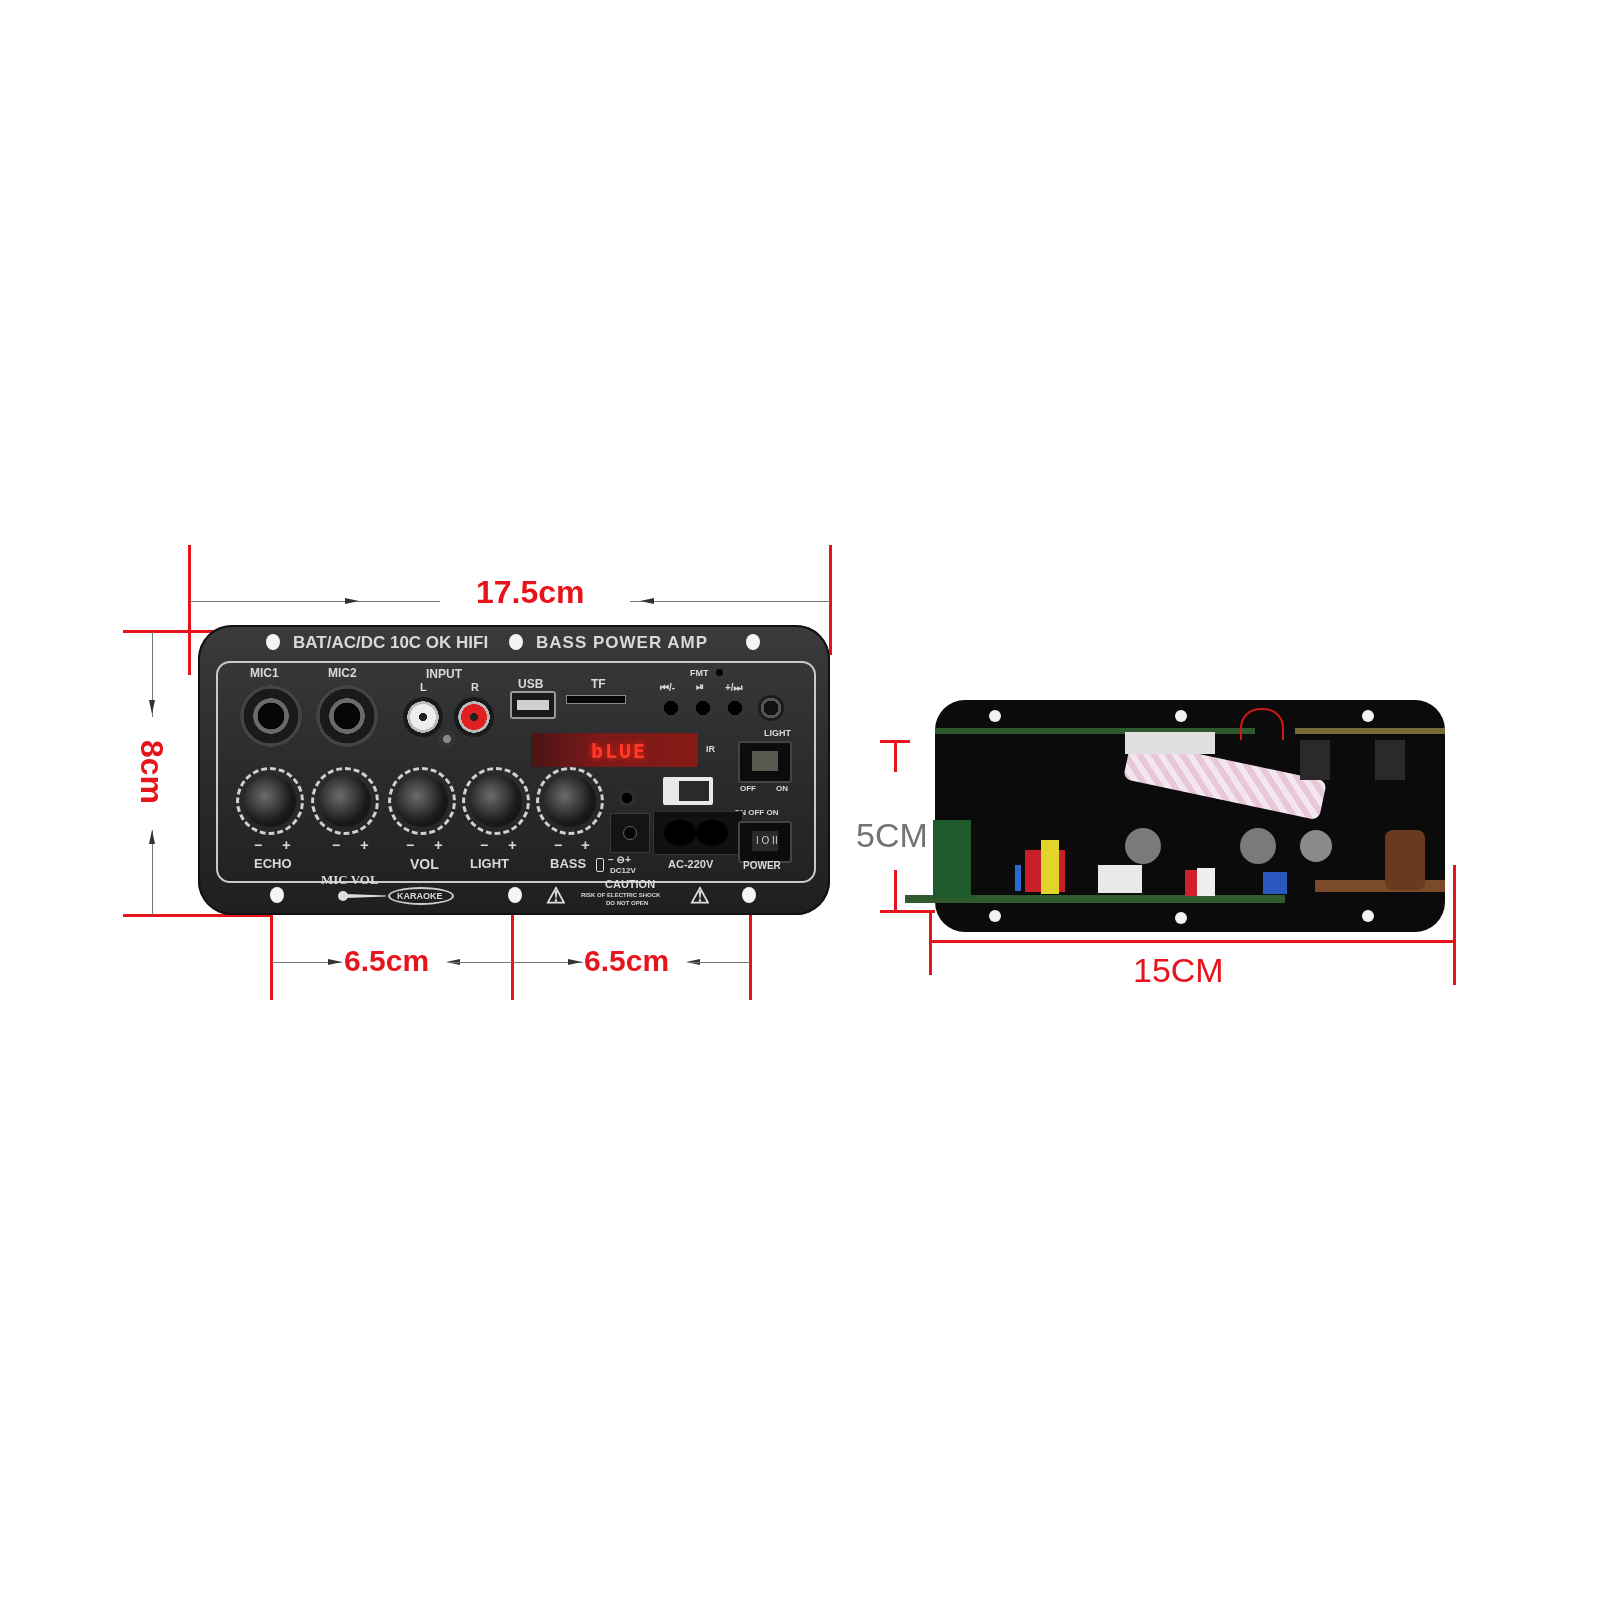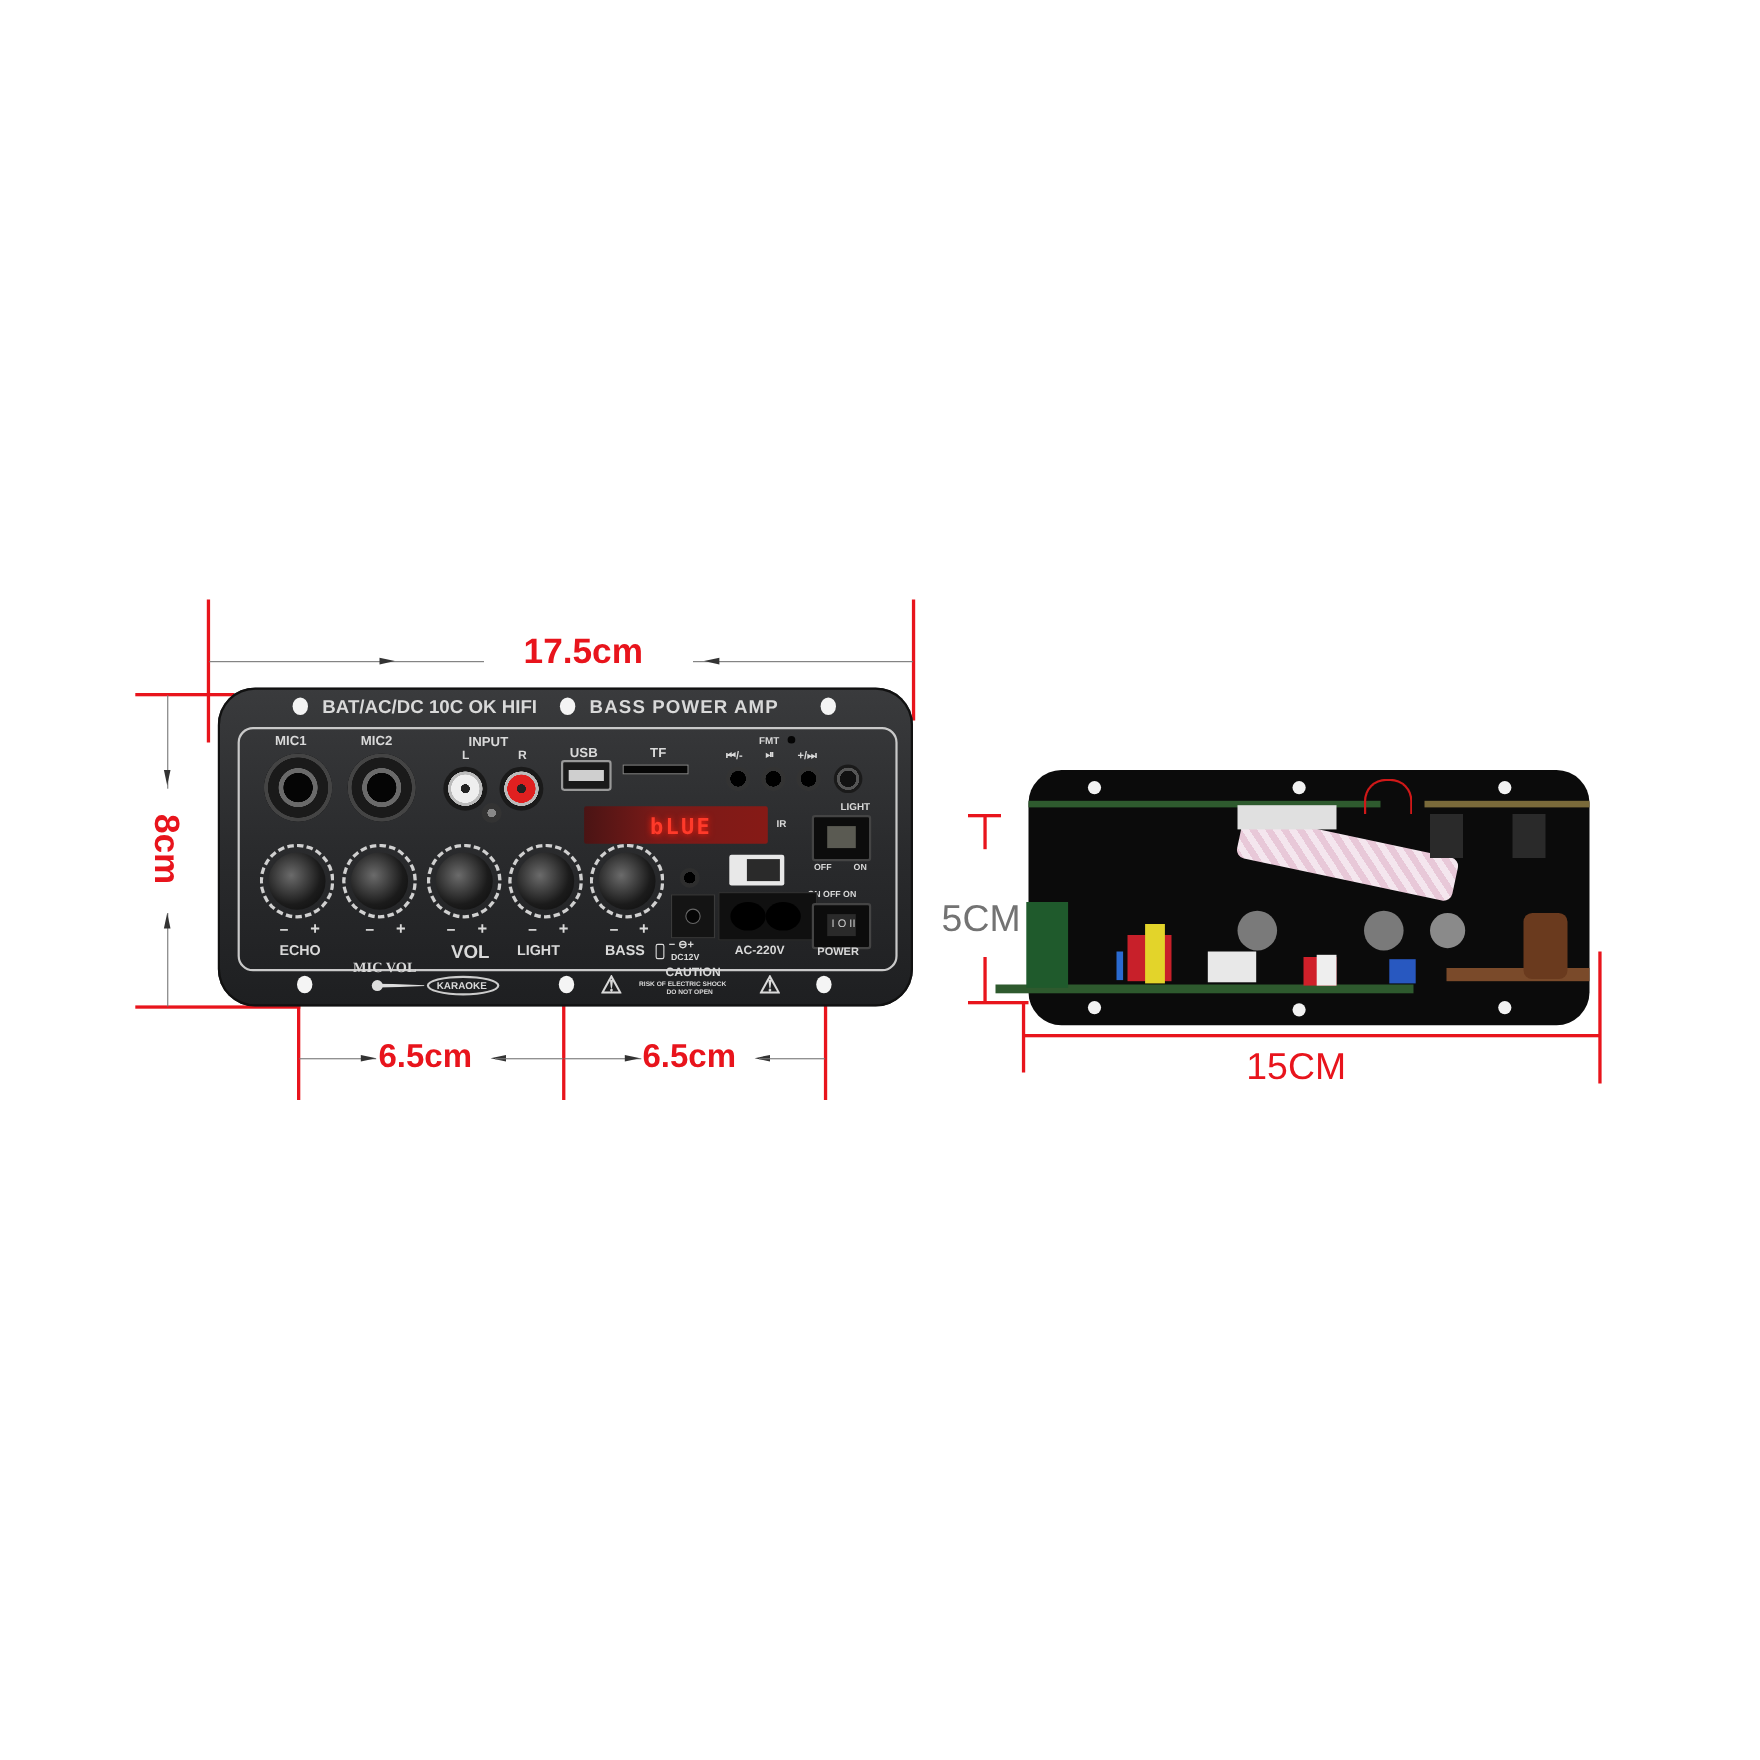--- a/index.html
+++ b/index.html
@@ -142,21 +142,21 @@
     <div class="silk" style="left:56px;top:213px;font-size:14px;">−</div>
     <div class="silk" style="left:84px;top:212px;font-size:15px;">+</div>
     <div class="silk" style="left:56px;top:232px;font-size:13px;">ECHO</div>
 
     <div class="silk" style="left:134px;top:213px;font-size:14px;">−</div>
     <div class="silk" style="left:162px;top:212px;font-size:15px;">+</div>
     <div class="silk" style="left:123px;top:248px;font-size:13px;font-family:Liberation Serif, serif;">MIC VOL</div>
 
     <div class="silk" style="left:208px;top:213px;font-size:14px;">−</div>
     <div class="silk" style="left:236px;top:212px;font-size:15px;">+</div>
-    <div class="silk" style="left:212px;top:232px;font-size:17px;">VOL</div>
+    <div class="silk" style="left:212px;top:232px;font-size:14px;">VOL</div>
 
     <div class="silk" style="left:282px;top:213px;font-size:14px;">−</div>
     <div class="silk" style="left:310px;top:212px;font-size:15px;">+</div>
     <div class="silk" style="left:272px;top:232px;font-size:13px;">LIGHT</div>
 
     <div class="silk" style="left:356px;top:213px;font-size:14px;">−</div>
     <div class="silk" style="left:383px;top:212px;font-size:15px;">+</div>
     <div class="silk" style="left:352px;top:232px;font-size:13px;">BASS</div>
 
     <div class="abs" style="left:420px;top:164px;width:18px;height:18px;border-radius:50%;background:radial-gradient(circle,#000 0 40%,#2e2e2e 41%);"></div>

